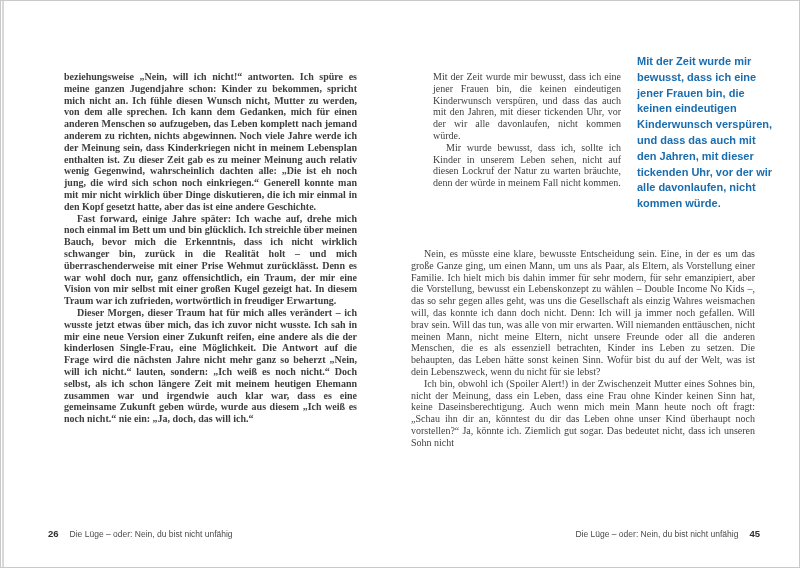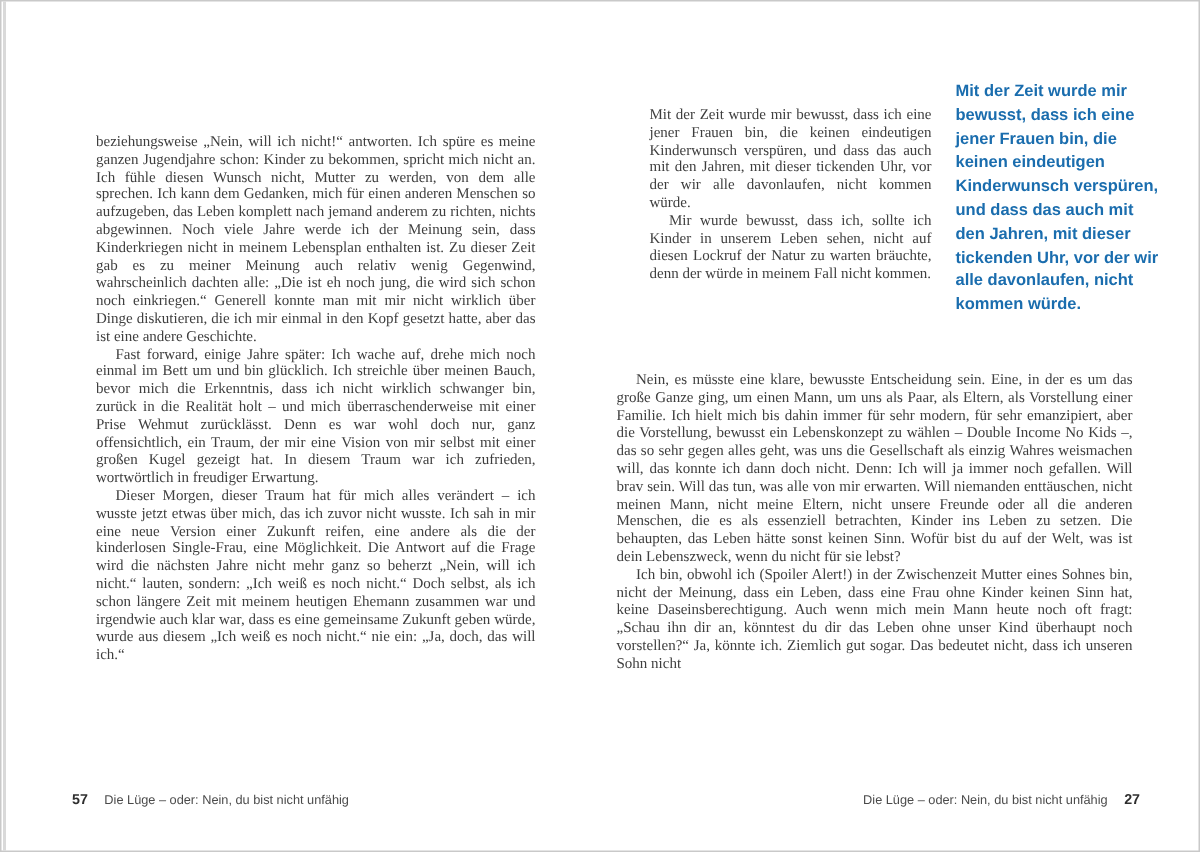--- a/index.html
+++ b/index.html
@@ -27,21 +27,21 @@
   .text-block {
     position: absolute;
     font-size: 10px;
     line-height: 11.8px;
     text-align: justify;
     hyphens: auto;
   }
   .text-block p { margin: 0; text-indent: 13px; }
   .first-flush p:first-child { text-indent: 0; }
 
-  .left-text  { left: 63px;  top: 88px;  width: 293px; }
+  .left-text  { left: 63px;  top: 70px;  width: 293px; font-weight: bold; }
   .right-col  { left: 432px; top: 70px;  width: 188px; }
   .right-full { left: 410px; top: 247px; width: 344px; }
 
   .pull-quote {
     position: absolute;
     left: 636px; top: 53px;
     width: 141px;
     font-family: "Liberation Sans", sans-serif;
     font-weight: bold;
     font-size: 11px;
@@ -70,34 +70,34 @@
 
 <div class="spread">
 
   <div class="text-block left-text first-flush" style="color: rgb(62, 62, 62);">
       <p>beziehungsweise „Nein, will ich nicht!“ antworten. Ich spüre es meine ganzen Jugendjahre schon: Kinder zu bekommen, spricht mich nicht an. Ich fühle diesen Wunsch nicht, Mutter zu werden, von dem alle sprechen. Ich kann dem Gedanken, mich für einen anderen Menschen so aufzugeben, das Leben komplett nach jemand anderem zu richten, nichts abgewinnen. Noch viele Jahre werde ich der Meinung sein, dass Kinderkriegen nicht in meinem Lebensplan enthalten ist. Zu dieser Zeit gab es zu meiner Meinung auch relativ wenig Gegenwind, wahrscheinlich dachten alle: „Die ist eh noch jung, die wird sich schon noch einkriegen.“ Generell konnte man mit mir nicht wirklich über Dinge diskutieren, die ich mir einmal in den Kopf gesetzt hatte, aber das ist eine andere Geschichte.</p>
       <p>Fast forward, einige Jahre später: Ich wache auf, drehe mich noch einmal im Bett um und bin glücklich. Ich streichle über meinen Bauch, bevor mich die Erkenntnis, dass ich nicht wirklich schwanger bin, zurück in die Realität holt – und mich überraschenderweise mit einer Prise Wehmut zurücklässt. Denn es war wohl doch nur, ganz offensichtlich, ein Traum, der mir eine Vision von mir selbst mit einer großen Kugel gezeigt hat. In diesem Traum war ich zufrieden, wortwörtlich in freudiger Erwartung.</p>
       <p>Dieser Morgen, dieser Traum hat für mich alles verändert – ich wusste jetzt etwas über mich, das ich zuvor nicht wusste. Ich sah in mir eine neue Version einer Zukunft reifen, eine andere als die der kinderlosen Single-Frau, eine Möglichkeit. Die Antwort auf die Frage wird die nächsten Jahre nicht mehr ganz so beherzt „Nein, will ich nicht.“ lauten, sondern: „Ich weiß es noch nicht.“ Doch selbst, als ich schon längere Zeit mit meinem heutigen Ehemann zusammen war und irgendwie auch klar war, dass es eine gemeinsame Zukunft geben würde, wurde aus diesem „Ich weiß es noch nicht.“ nie ein: „Ja, doch, das will ich.“</p>
     </div>
 
   <div class="footer footer-left">
-    <span class="page-number">57</span>
+    <span class="page-number">26</span>
     <span>Die Lüge – oder: Nein, du bist nicht unfähig</span>
   </div>
 
   <div class="text-block right-col first-flush" style="color: rgb(62, 62, 62);">
       <p>Mit der Zeit wurde mir bewusst, dass ich eine jener Frauen bin, die keinen eindeutigen Kinderwunsch verspüren, und dass das auch mit den Jahren, mit dieser tickenden Uhr, vor der wir alle davonlaufen, nicht kommen würde.</p>
       <p>Mir wurde bewusst, dass ich, sollte ich Kinder in unserem Leben sehen, nicht auf diesen Lockruf der Natur zu warten bräuchte, denn der würde in meinem Fall nicht kommen.</p>
     </div>
 
   <div class="pull-quote" style="color: rgb(26, 109, 174);">Mit der Zeit wurde mir bewusst, dass ich eine jener Frauen bin, die keinen eindeutigen Kinderwunsch verspüren, und dass das auch mit den Jahren, mit dieser tickenden Uhr, vor der wir alle davonlaufen, nicht kommen würde.</div>
 
   <div class="text-block right-full" style="color: rgb(62, 62, 62);">
       <p>Nein, es müsste eine klare, bewusste Entscheidung sein. Eine, in der es um das große Ganze ging, um einen Mann, um uns als Paar, als Eltern, als Vorstellung einer Familie. Ich hielt mich bis dahin immer für sehr modern, für sehr emanzipiert, aber die Vorstellung, bewusst ein Lebenskonzept zu wählen – Double Income No Kids –, das so sehr gegen alles geht, was uns die Gesellschaft als einzig Wahres weismachen will, das konnte ich dann doch nicht. Denn: Ich will ja immer noch gefallen. Will brav sein. Will das tun, was alle von mir erwarten. Will niemanden enttäuschen, nicht meinen Mann, nicht meine Eltern, nicht unsere Freunde oder all die anderen Menschen, die es als essenziell betrachten, Kinder ins Leben zu setzen. Die behaupten, das Leben hätte sonst keinen Sinn. Wofür bist du auf der Welt, was ist dein Lebenszweck, wenn du nicht für sie lebst?</p>
       <p>Ich bin, obwohl ich (Spoiler Alert!) in der Zwischenzeit Mutter eines Sohnes bin, nicht der Meinung, dass ein Leben, dass eine Frau ohne Kinder keinen Sinn hat, keine Daseinsberechtigung. Auch wenn mich mein Mann heute noch oft fragt: „Schau ihn dir an, könntest du dir das Leben ohne unser Kind überhaupt noch vorstellen?“ Ja, könnte ich. Ziemlich gut sogar. Das bedeutet nicht, dass ich unseren Sohn nicht</p>
     </div>
 
   <div class="footer footer-right">
     <span>Die Lüge – oder: Nein, du bist nicht unfähig</span>
-    <span class="page-number">27</span>
+    <span class="page-number">45</span>
   </div>
 
 </div>
 
 </body></html>

